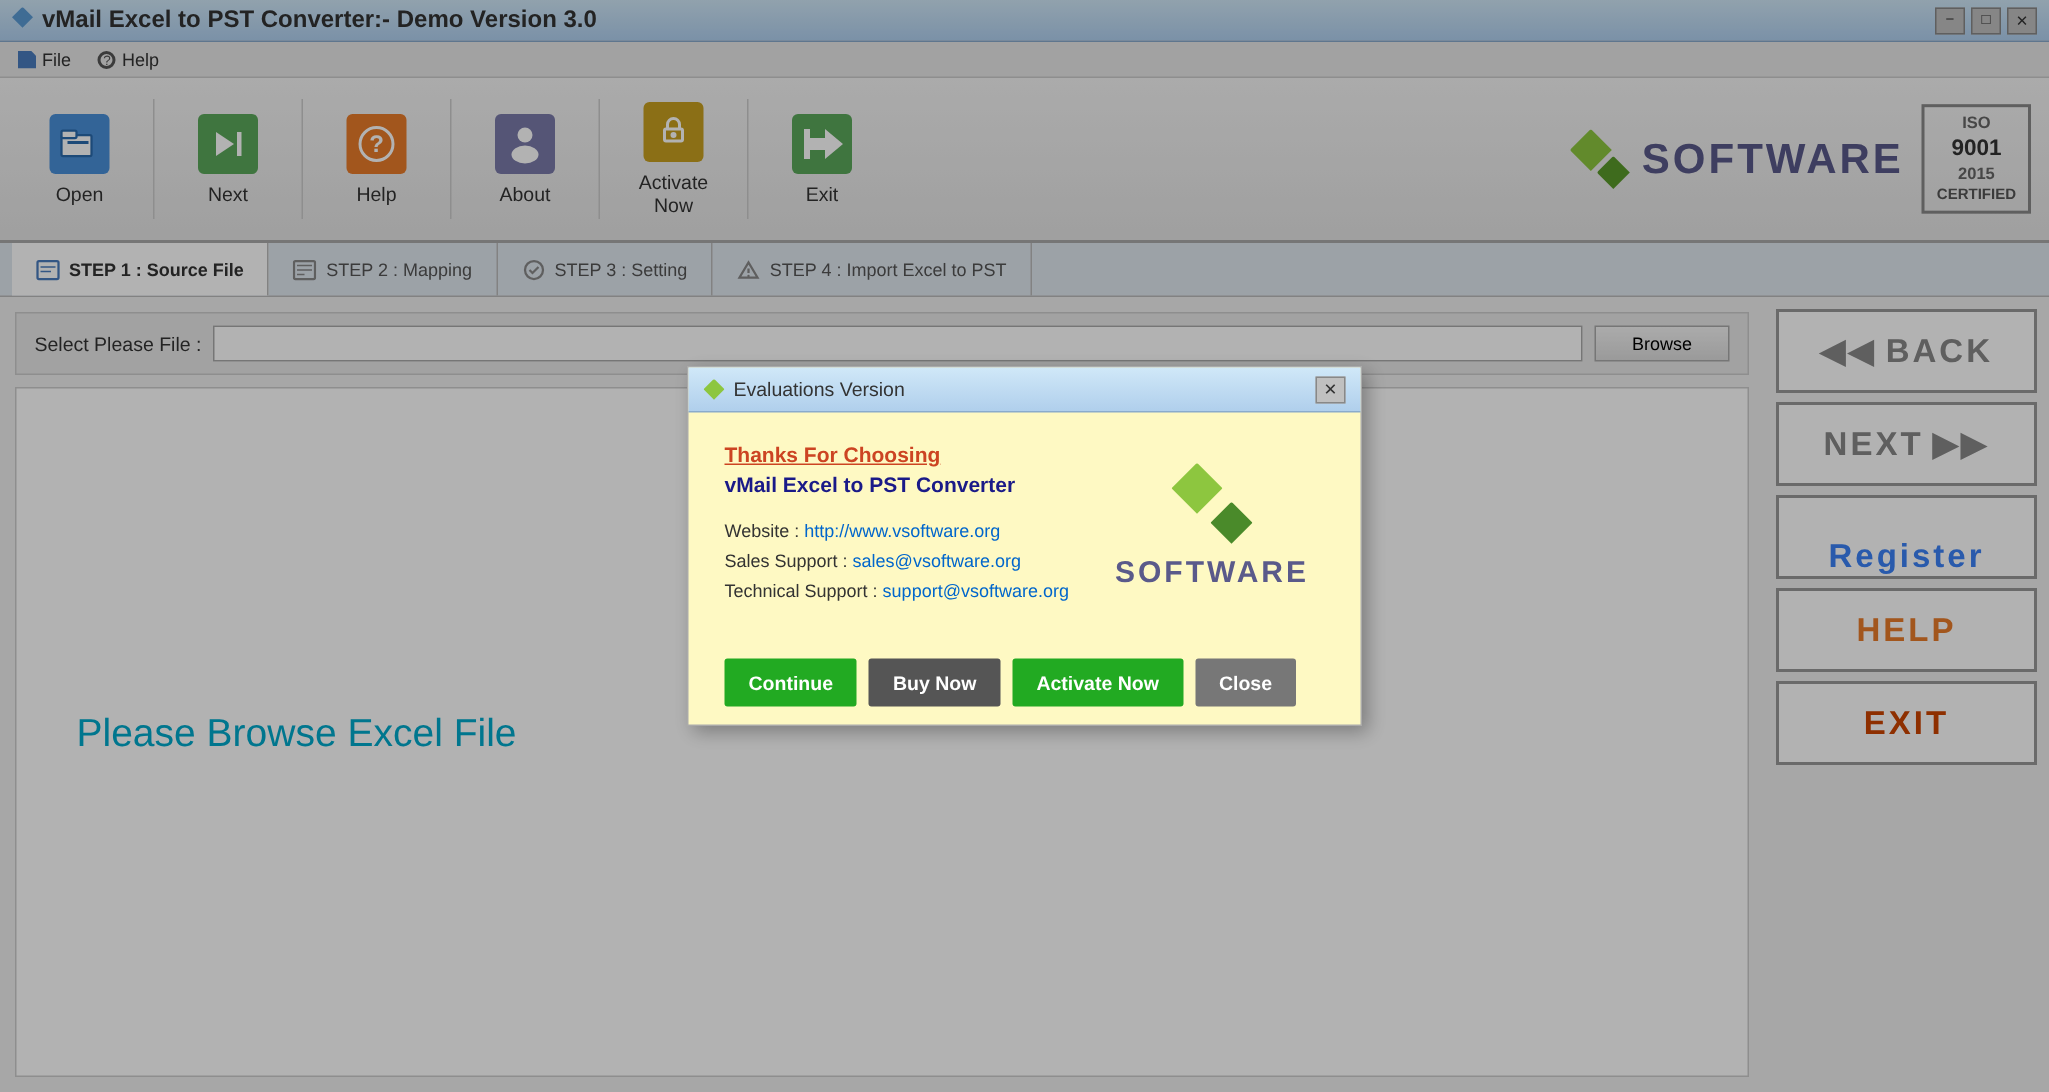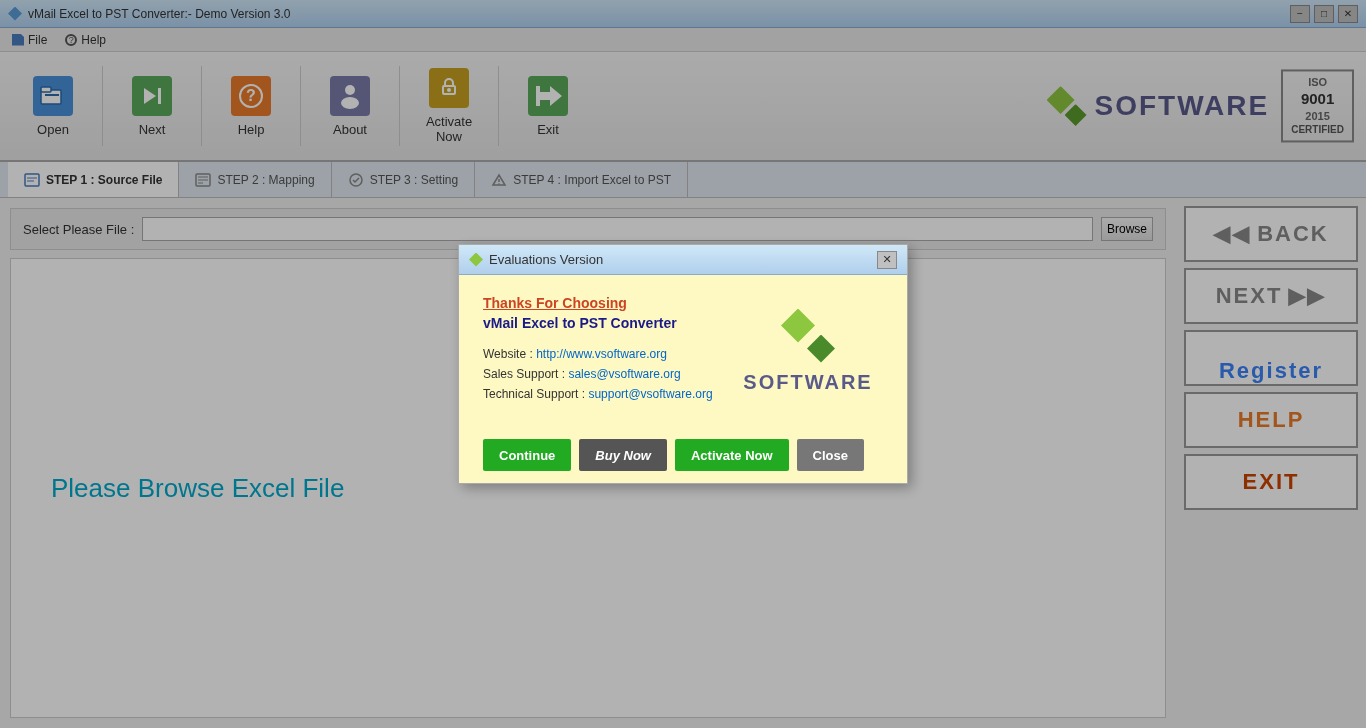--- a/index.html
+++ b/index.html
@@ -11,22 +11,23 @@
       height: 28px;
       display: flex;
       align-items: center;
       justify-content: space-between;
       padding: 0 8px;
       border-bottom: 1px solid #88aacc;
     }
     .title-bar-left {
       display: flex;
       gap: 6px;
-      font-size: 12px;
-      color: #333;
+      font-size: 16px;
+      color: #333;
+      font-weight: bold;
     }
     .title-bar-logo {
       width: 14px; height: 14px;
       background: #5b9bd5;
       clip-path: polygon(50% 0%, 100% 50%, 50% 100%, 0% 50%);
     }
     .title-bar-controls {
       display: flex;
       gap: 4px;
     }
@@ -194,21 +195,21 @@
     .file-select-input {
       flex: 1;
       height: 24px;
       border: 1px solid #aaa;
       background: white;
       padding: 0 4px;
       font-size: 12px;
     }
     .browse-btn {
       height: 24px;
-      padding: 0 5px;
+      padding: 0 24px;
       background: linear-gradient(to bottom, #f5f5f5, #ddd);
       border: 1px solid #aaa;
       cursor: pointer;
       font-size: 12px;
     }
 
     .browse-content {
       flex: 1;
       background: white;
       border: 1px solid #ccc;
@@ -337,21 +338,21 @@
     .modal-btn {
       height: 32px;
       padding: 0 16px;
       border: none;
       cursor: pointer;
       font-size: 13px;
       font-weight: bold;
       border-radius: 2px;
     }
     .modal-btn.continue { background: #22aa22; color: white; }
-    .modal-btn.buy-now { background: #555; color: white; font-style: italic; }
+    .modal-btn.buy-now { background: #555; color: white; }
     .modal-btn.activate { background: #22aa22; color: white; }
     .modal-btn.close-btn { background: #777; color: white; }
 
     
     .modal-logo {
       display: flex;
       flex-direction: column;
       align-items: center;
       gap: 4px;
     }

